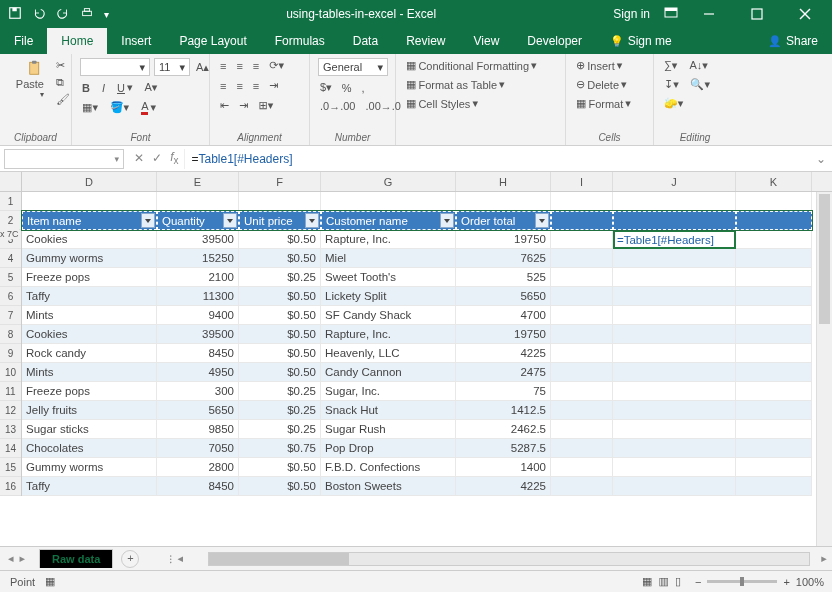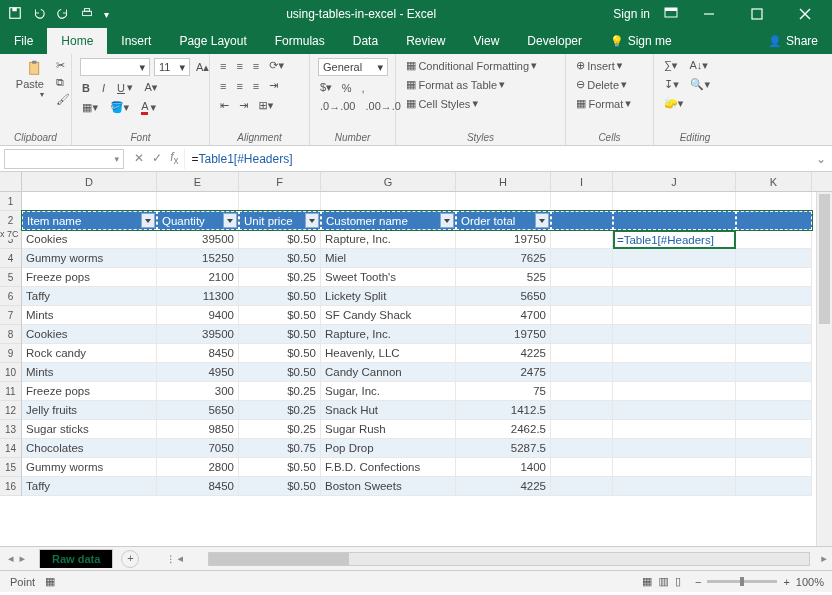--- a/index.html
+++ b/index.html
@@ -240,21 +240,20 @@
     </div>
     <div class="grouplabel">Number</div>
   </div>
 
   <div class="group" style="width:170px;">
     <div class="groupbody" style="flex-direction:column; gap:4px;">
       <div class="mini">▦ <span>Conditional Formatting</span> ▾</div>
       <div class="mini">▦ <span>Format as Table</span> ▾</div>
       <div class="mini">▦ <span>Cell Styles</span> ▾</div>
     </div>
-    <div class="grouplabel">Styles</div>
   </div>
 
   <div class="group" style="width:88px;">
     <div class="groupbody" style="flex-direction:column; gap:4px;">
       <div class="mini">⊕ <span>Insert</span> ▾</div>
       <div class="mini">⊖ <span>Delete</span> ▾</div>
       <div class="mini">▦ <span>Format</span> ▾</div>
     </div>
     <div class="grouplabel">Cells</div>
   </div>

